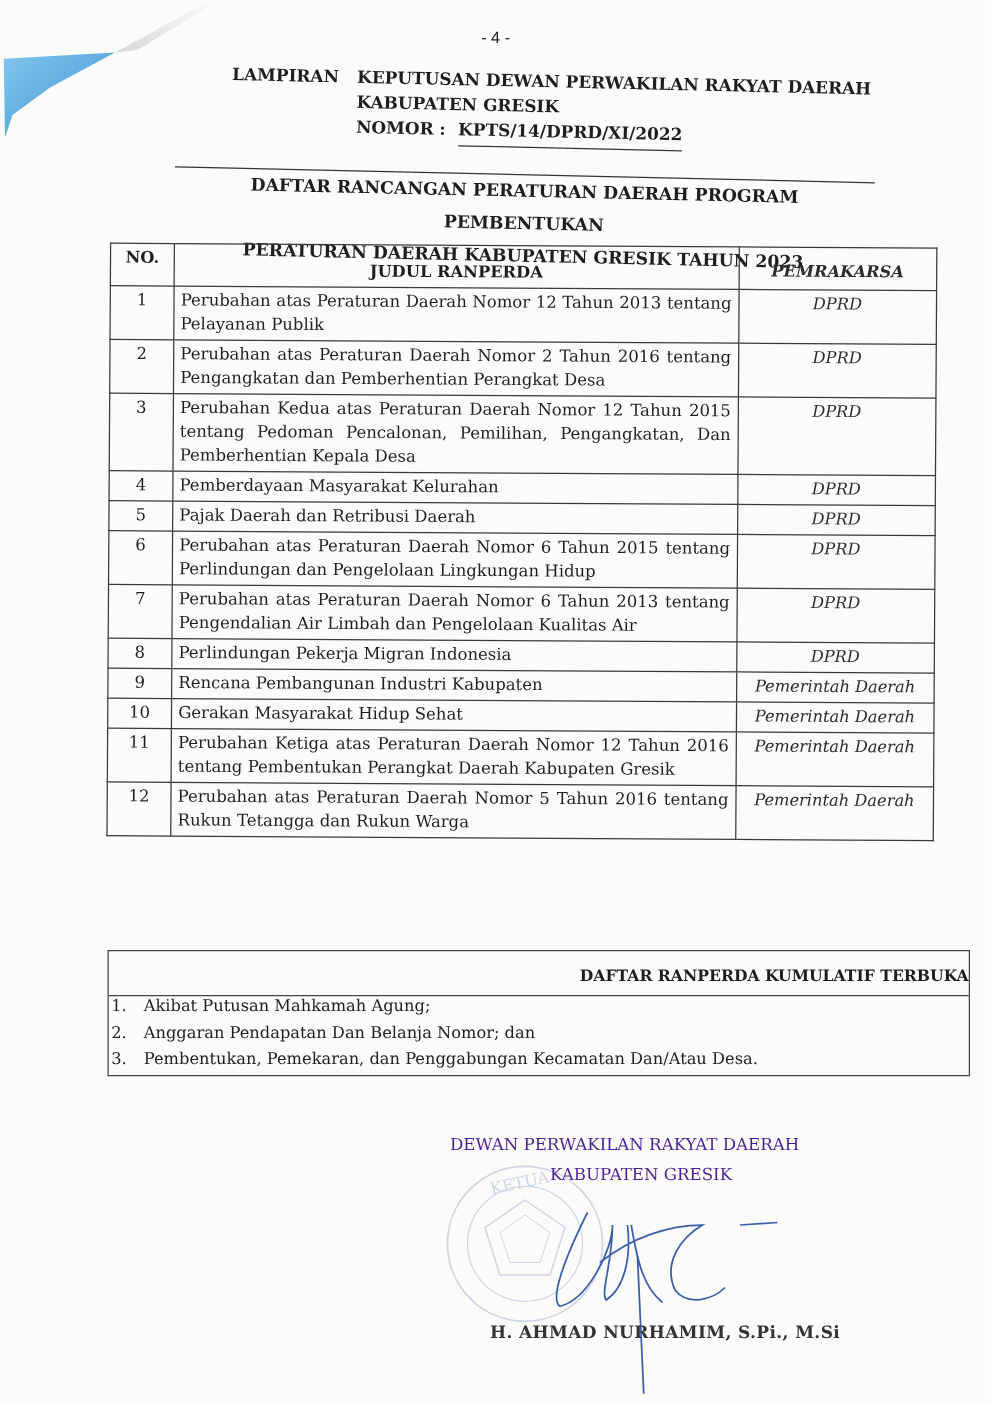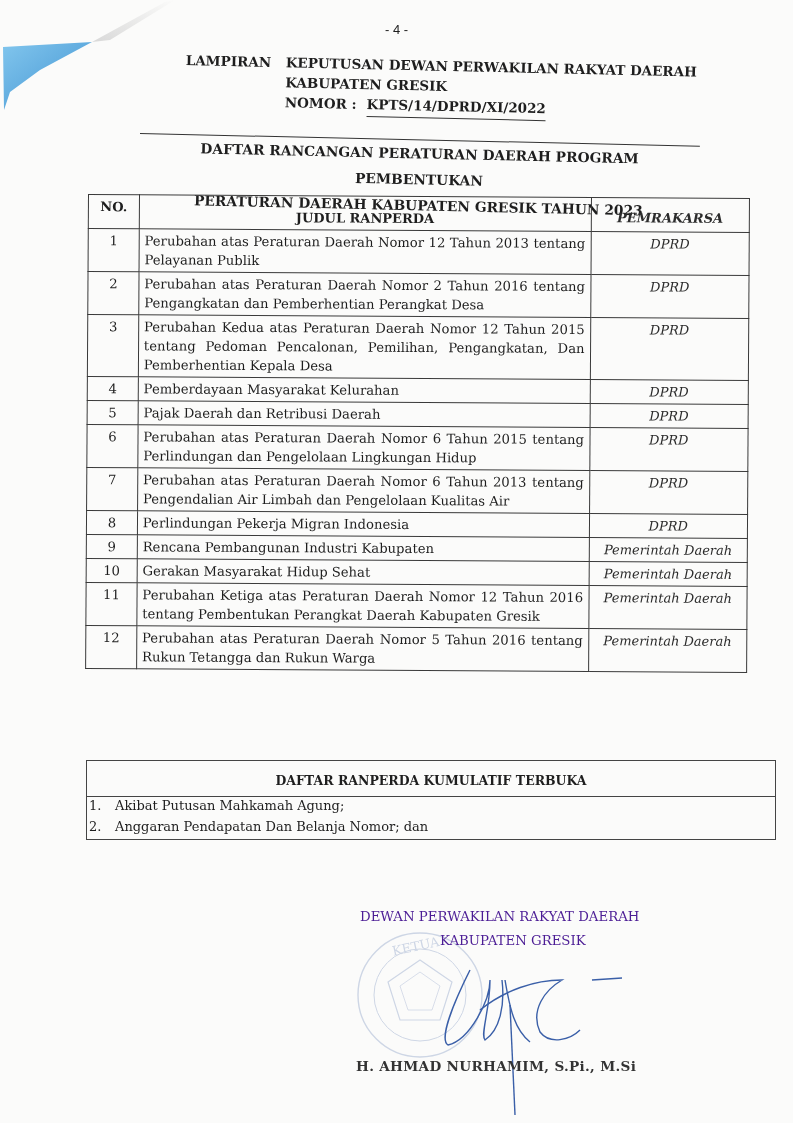--- a/index.html
+++ b/index.html
@@ -44,35 +44,35 @@
   .main-table .no { width:40px; text-align:center; }
   .main-table .judul { text-align:justify; width:445px; }
   .main-table .pem { width:148px; text-align:center; font-size:13px; color:#2c2c2c;font-style:italic; }
   .main-table th.judul-h { text-align:center; vertical-align:middle; padding-top:12px; }
   .main-table th.pem-h { vertical-align:bottom; padding-bottom:4px; }
   .kumulatif {
     position:absolute; left:86px; top:760px; width:688px;
     border:1.2px solid #444; font-size:13px;
   }
   .kumulatif .k-title {
-    text-align:center; font-weight:bold; padding:12px 0 8px 0;
+    text-align:right; font-weight:bold; padding:12px 0 8px 0;
     border-bottom:1.2px solid #444; font-size:12.5px;
   }
   .kumulatif ol { margin:0; padding:0; list-style:none; }
   .kumulatif li { padding:0 0 3px 0; line-height:18px; }
   .kumulatif li .n { display:inline-block; width:26px; padding-left:2px; }
   .signature {
     position:absolute; left:360px; top:905px; width:360px;
     font-size:13.3px; color:#4c1d95;
   }
   .signature .org { line-height:24px; }
   .signature .org2 { padding-left:80px; line-height:24px; }
   .signature .jab { padding-left:120px; line-height:24px; }
   .signer {
-    position:absolute; left:356px; top:1058px; font-weight:bold;
+    position:absolute; left:392px; top:1058px; font-weight:bold;
     font-size:13.6px; color:#333; letter-spacing:0.3px;
   }
   .sig-svg { position:absolute; left:330px; top:920px; width:320px; height:200px; }
 </style>
 </head>
 <body>
 
 <svg class="corner" viewBox="0 0 180 120">
   <defs>
     <linearGradient id="cg" x1="0" y1="0" x2="1" y2="1">
@@ -177,20 +177,21 @@
         <td class="pem">Pemerintah Daerah</td>
       </tr>
     </tbody>
 </table>
 
 <div class="kumulatif">
   <div class="k-title">DAFTAR RANPERDA KUMULATIF TERBUKA</div>
   <ol id="kumulatif-list">
       <li><span class="n">1.</span><span>Akibat Putusan Mahkamah Agung;</span></li>
       <li><span class="n">2.</span><span>Anggaran Pendapatan Dan Belanja Nomor; dan</span></li>
+      <li><span class="n">3.</span><span>Pembentukan, Pemekaran, dan Penggabungan Kecamatan Dan/Atau Desa.</span></li>
     </ol>
 </div>
 
 <svg class="sig-svg" viewBox="0 0 320 200">
   <g opacity="0.55" stroke="#a9b8d4" fill="none">
     <circle cx="90" cy="75" r="62" stroke-width="1.4"></circle>
     <circle cx="90" cy="75" r="46" stroke-width="1"></circle>
     <polygon points="90,40 122,62 110,100 70,100 58,62" stroke-width="1.2"></polygon>
     <polygon points="90,52 110,66 102,90 78,90 70,66" stroke-width="0.8"></polygon>
     <text x="62" y="32" font-size="13" fill="#a9b8d4" stroke="none" font-family="DejaVu Serif, serif" transform="rotate(-12 80 28)">KETUA</text>

